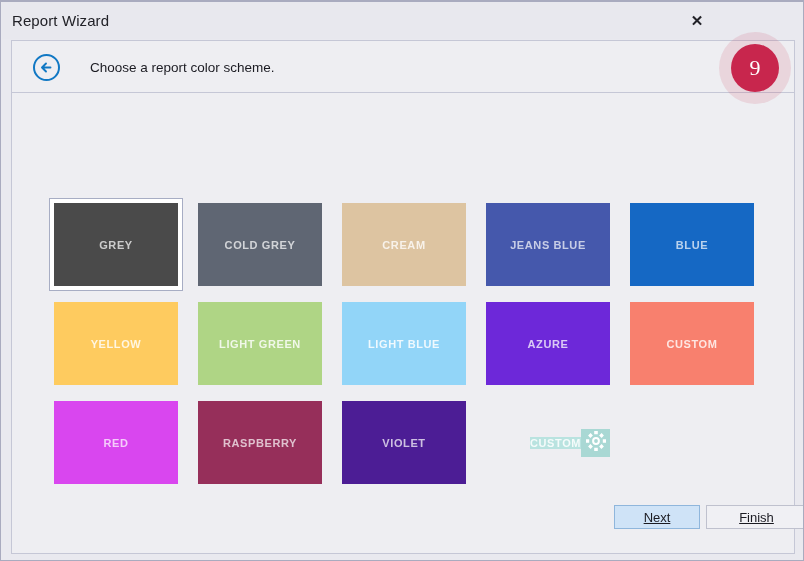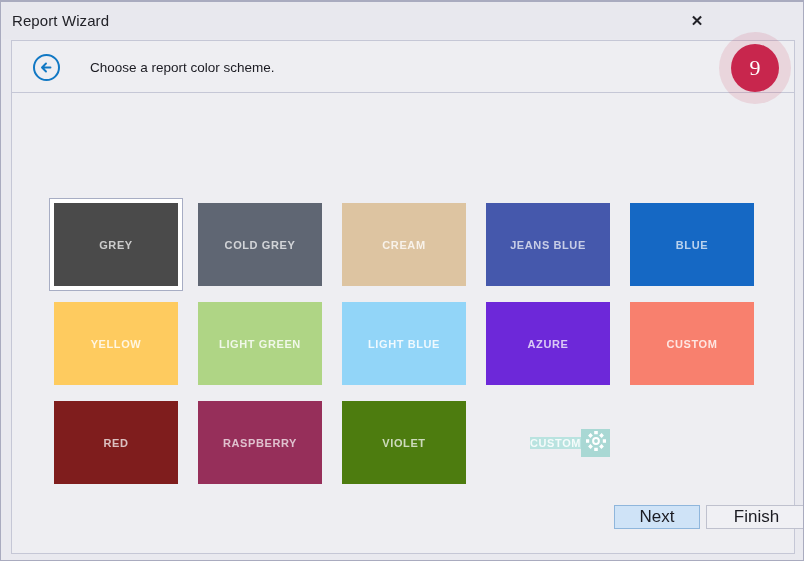--- a/index.html
+++ b/index.html
@@ -196,29 +196,30 @@
     position: absolute;
     left: 0;
     bottom: 0;
     width: 782px;
     height: 60px;
   }
   .btn {
     position: absolute;
     height: 24px;
     box-sizing: border-box;
-    font-size: 17px;
+    font-size: 13px;
     color: #1b1b22;
     display: flex;
     align-items: center;
     justify-content: center;
     cursor: pointer;
     user-select: none;
     background: #eff0f4;
     border: 1px solid #b6b8c8;
+    text-decoration: underline;
   }
   .btn.next {
     left: 602px;
     top: 12px;
     width: 86px;
     background: #cfe3f7;
     border: 1px solid #8fb6dc;
   }
   .btn.finish {
     left: 694px;
@@ -345,35 +346,35 @@
           </div>
           <div class="cell">
             <div class="tile">
               <div class="swatch-inner" style="background: rgb(248, 128, 110);">
                 <span class="tile-label" style="color: rgba(255, 255, 255, 0.8);">CUSTOM</span>
               </div>
             </div>
           </div>
           <div class="cell">
             <div class="tile">
-              <div class="swatch-inner" style="background: #7f1d1d;">
+              <div class="swatch-inner" style="background: #d946ef;">
                 <span class="tile-label" style="color: rgba(255, 255, 255, 0.72);">RED</span>
               </div>
             </div>
           </div>
           <div class="cell">
             <div class="tile">
               <div class="swatch-inner" style="background: rgb(150, 47, 90);">
                 <span class="tile-label" style="color: rgba(255, 255, 255, 0.7);">RASPBERRY</span>
               </div>
             </div>
           </div>
           <div class="cell">
             <div class="tile">
-              <div class="swatch-inner" style="background: #4d7c0f;">
+              <div class="swatch-inner" style="background: #4c1d95;">
                 <span class="tile-label" style="color: rgba(255, 255, 255, 0.72);">VIOLET</span>
               </div>
             </div>
           </div>
           <div class="cell">
             <div class="tile custom">
               <div class="custom-left" style="background: rgb(185, 227, 224);">
                 <span class="tile-label" style="color: rgba(255, 255, 255, 0.85);">CUSTOM</span>
               </div>
               <div class="custom-right" style="background: rgb(169, 216, 212);">

